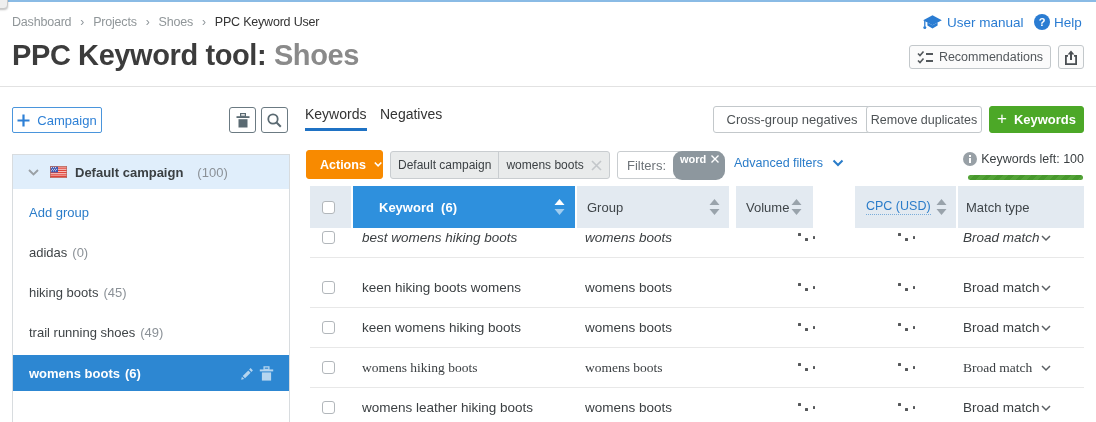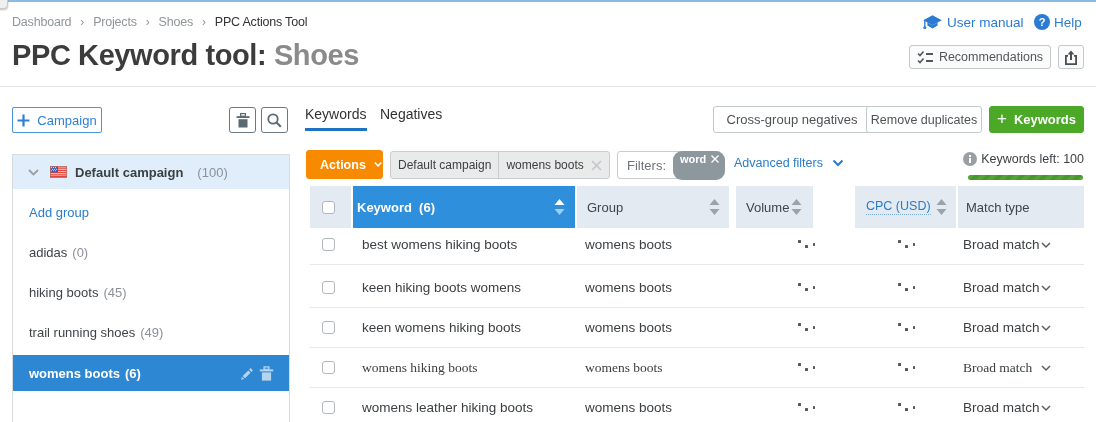--- a/index.html
+++ b/index.html
@@ -89,21 +89,21 @@
   <div class="abs" id="topline"></div>
   <div class="abs" id="corner-tab"></div>
 
   <div class="abs crumb" style="left:12px; display:flex; gap:9px; align-items:center;">
     <span>Dashboard</span>
       <span class="sep">›</span>
       <span>Projects</span>
       <span class="sep">›</span>
       <span>Shoes</span>
       <span class="sep">›</span>
-      <b>PPC Actions Tool</b>
+      <b>PPC Keyword User</b>
   </div>
 
   <svg class="abs" style="left:922px; top:13px;" width="21" height="18" viewBox="0 0 21 18">
     <path d="M10.5 2.2 L19.8 7.2 L10.5 12.2 L1.2 7.2 Z" fill="#2a7cd2"></path>
     <path d="M5.4 9.4 L10.5 12.2 L15.6 9.4 L15.6 12.6 L10.5 15.4 L5.4 12.6 Z" fill="#2a7cd2"></path>
     <path d="M2.8 7.8 v5.4" stroke="#2a7cd2" stroke-width="1.3" fill="none"></path>
     <circle cx="2.8" cy="14.4" r="1.5" fill="#2a7cd2"></circle>
   </svg>
   <div class="abs toplink" style="left:947px;">User manual</div>
   <svg class="abs" style="left:1034px; top:14px;" width="16" height="16" viewBox="0 0 16 16">
@@ -245,21 +245,21 @@
     <rect x="6" y="3" width="2" height="2" fill="#fff"></rect>
     <rect x="6" y="6" width="2" height="5" fill="#fff"></rect>
   </svg>
   <div class="abs" id="kwleft">Keywords left: 100</div>
   <div class="abs" id="greenbar"></div>
 
   <div class="th" id="th-cb">
       <span class="cb" style="left:12px; top:14px; position:relative; display:inline-block; top:0; left:12px;"></span>
     </div>
   <div class="th" id="th-kw">
-      <span style="margin-left:4px;">Keyword&nbsp; (6)</span>
+      <span style="margin-left:26px;">Keyword&nbsp; (6)</span>
     <svg style="position:absolute; right:10px; top:13px;" width="11" height="16" viewBox="0 0 11 16">
       <path d="M5.5 0 L10.5 6 H0.5 Z" fill="#fff"></path>
       <path d="M5.5 16 L10.5 10 H0.5 Z" fill="#ffffff" opacity="0.55"></path>
     </svg>
   </div>
   <div class="th" id="th-group">
       <span style="margin-left:10px;">Group</span>
     <svg style="position:absolute; right:9px; top:13px;" width="11" height="16" viewBox="0 0 11 16">
       <path d="M5.5 0 L10.5 6 H0.5 Z" fill="#99a3ab"></path>
       <path d="M5.5 16 L10.5 10 H0.5 Z" fill="#99a3ab"></path>
@@ -276,21 +276,21 @@
       <span style="margin-left:11px; font-size:12.5px; color:#2a7cc9; border-bottom:1px dotted #7aadda; padding-bottom:1px;">CPC (USD)</span>
     <svg style="position:absolute; right:9px; top:13px;" width="11" height="16" viewBox="0 0 11 16">
       <path d="M5.5 0 L10.5 6 H0.5 Z" fill="#99a3ab"></path>
       <path d="M5.5 16 L10.5 10 H0.5 Z" fill="#99a3ab"></path>
     </svg>
   </div>
   <div class="th" id="th-match">
       <span style="margin-left:8px;">Match type</span>
     </div>
 
-  <div class="row" style="top:225px;">
+  <div class="row" style="top:218px;font-style:italic;">
     <span class="cb" style="left:12px; top:13px;"></span>
     <span class="kwtext">best womens hiking boots</span>
     <span class="grtext">womens boots</span>
     <span class="dots" style="left:488px; top:15px;">
         <i></i>
         <i></i>
         <i></i>
       </span>
     <span class="dots" style="left:588px; top:15px;">
         <i></i>

